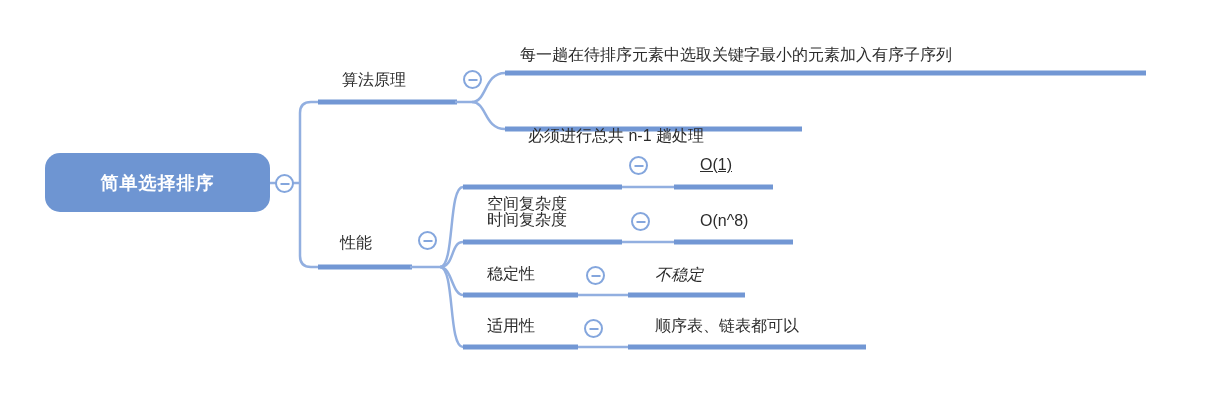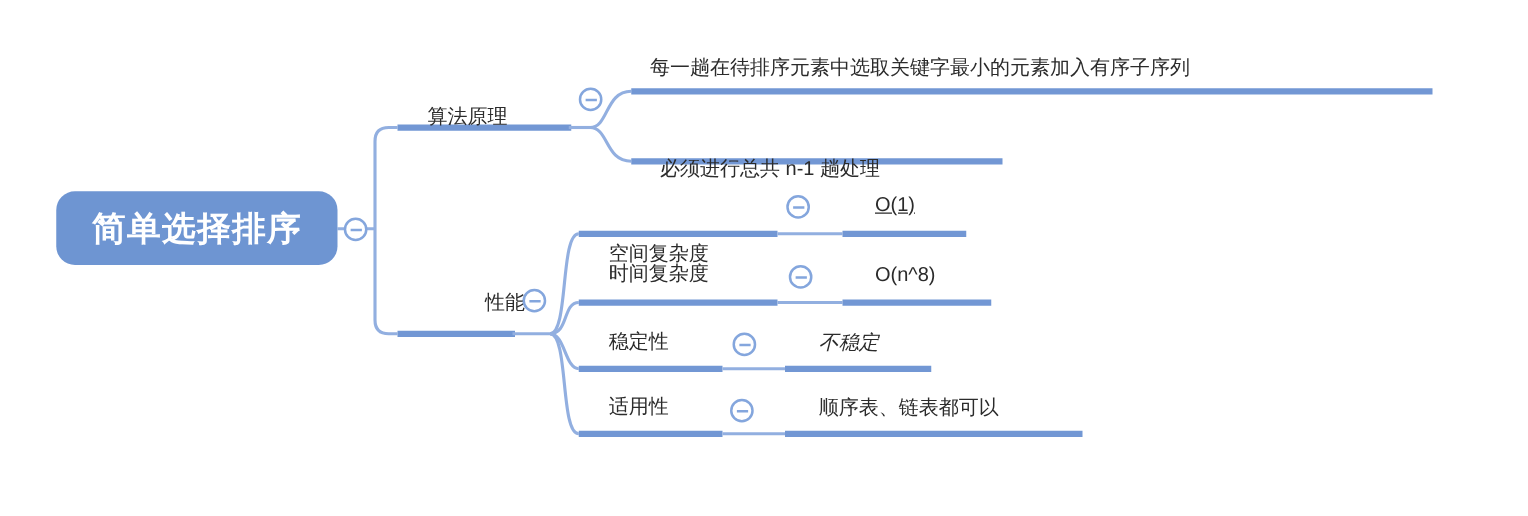--- a/index.html
+++ b/index.html
@@ -14,21 +14,21 @@
   .wires { position: absolute; left: 0; top: 0; }
 
   .root-node {
     position: absolute;
     left: 45px; top: 153px;
     width: 225px; height: 59px;
     background: var(--node-fill, #6e95d2);
     border-radius: 15px;
     display: flex; align-items: center; justify-content: center;
     color: var(--root-text, #ffffff);
-    font-size: 27px; font-weight: 700;
+    font-size: 18px; font-weight: 700;
     letter-spacing: 1px;
     cursor: pointer;
   }
 
   .lbl {
     position: absolute;
     font-size: 16px;
     line-height: 26px;
     color: var(--text, #2b2b2b);
     font-weight: 500;
@@ -94,27 +94,27 @@
     <path d="M578 295 H628" stroke="#92afe0" stroke-width="2.5" fill="none"></path>
     <path d="M628 295 H745" stroke="#7297d4" stroke-width="5" fill="none"></path>
 
     <path d="M463 347 H578" stroke="#7297d4" stroke-width="5" fill="none"></path>
     <path d="M578 347 H628" stroke="#92afe0" stroke-width="2.5" fill="none"></path>
     <path d="M628 347 H866" stroke="#7297d4" stroke-width="5" fill="none"></path>
   </svg>
 
   <div class="root-node">简单选择排序</div>
 
-  <div class="lbl" style="left:342px; top:81px;">算法原理</div>
+  <div class="lbl" style="left:342px; top:67px;">算法原理</div>
 
   <div class="lbl" style="left:520px; top:42px;">每一趟在待排序元素中选取关键字最小的元素加入有序子序列</div>
 
   <div class="lbl" style="left:528px; top:97px;margin-top:26px;">必须进行总共 n-1 趟处理</div>
 
-  <div class="lbl" style="left:340px; top:230px;margin-left:48px;">性能</div>
+  <div class="lbl" style="left:340px; top:230px;">性能</div>
 
   <div class="lbl" style="left:487px; top:152px;margin-top:39px;">空间复杂度</div>
   <div class="lbl" style="left:700px; top:152px;text-decoration:underline;">O(1)</div>
 
   <div class="lbl" style="left:487px; top:207px;">时间复杂度</div>
   <div class="lbl" style="left:700px; top:208px;">O(n^8)</div>
 
   <div class="lbl" style="left:487px; top:261px;">稳定性</div>
   <div class="lbl" style="left:655px; top:262px;font-style:italic;">不稳定</div>
 

